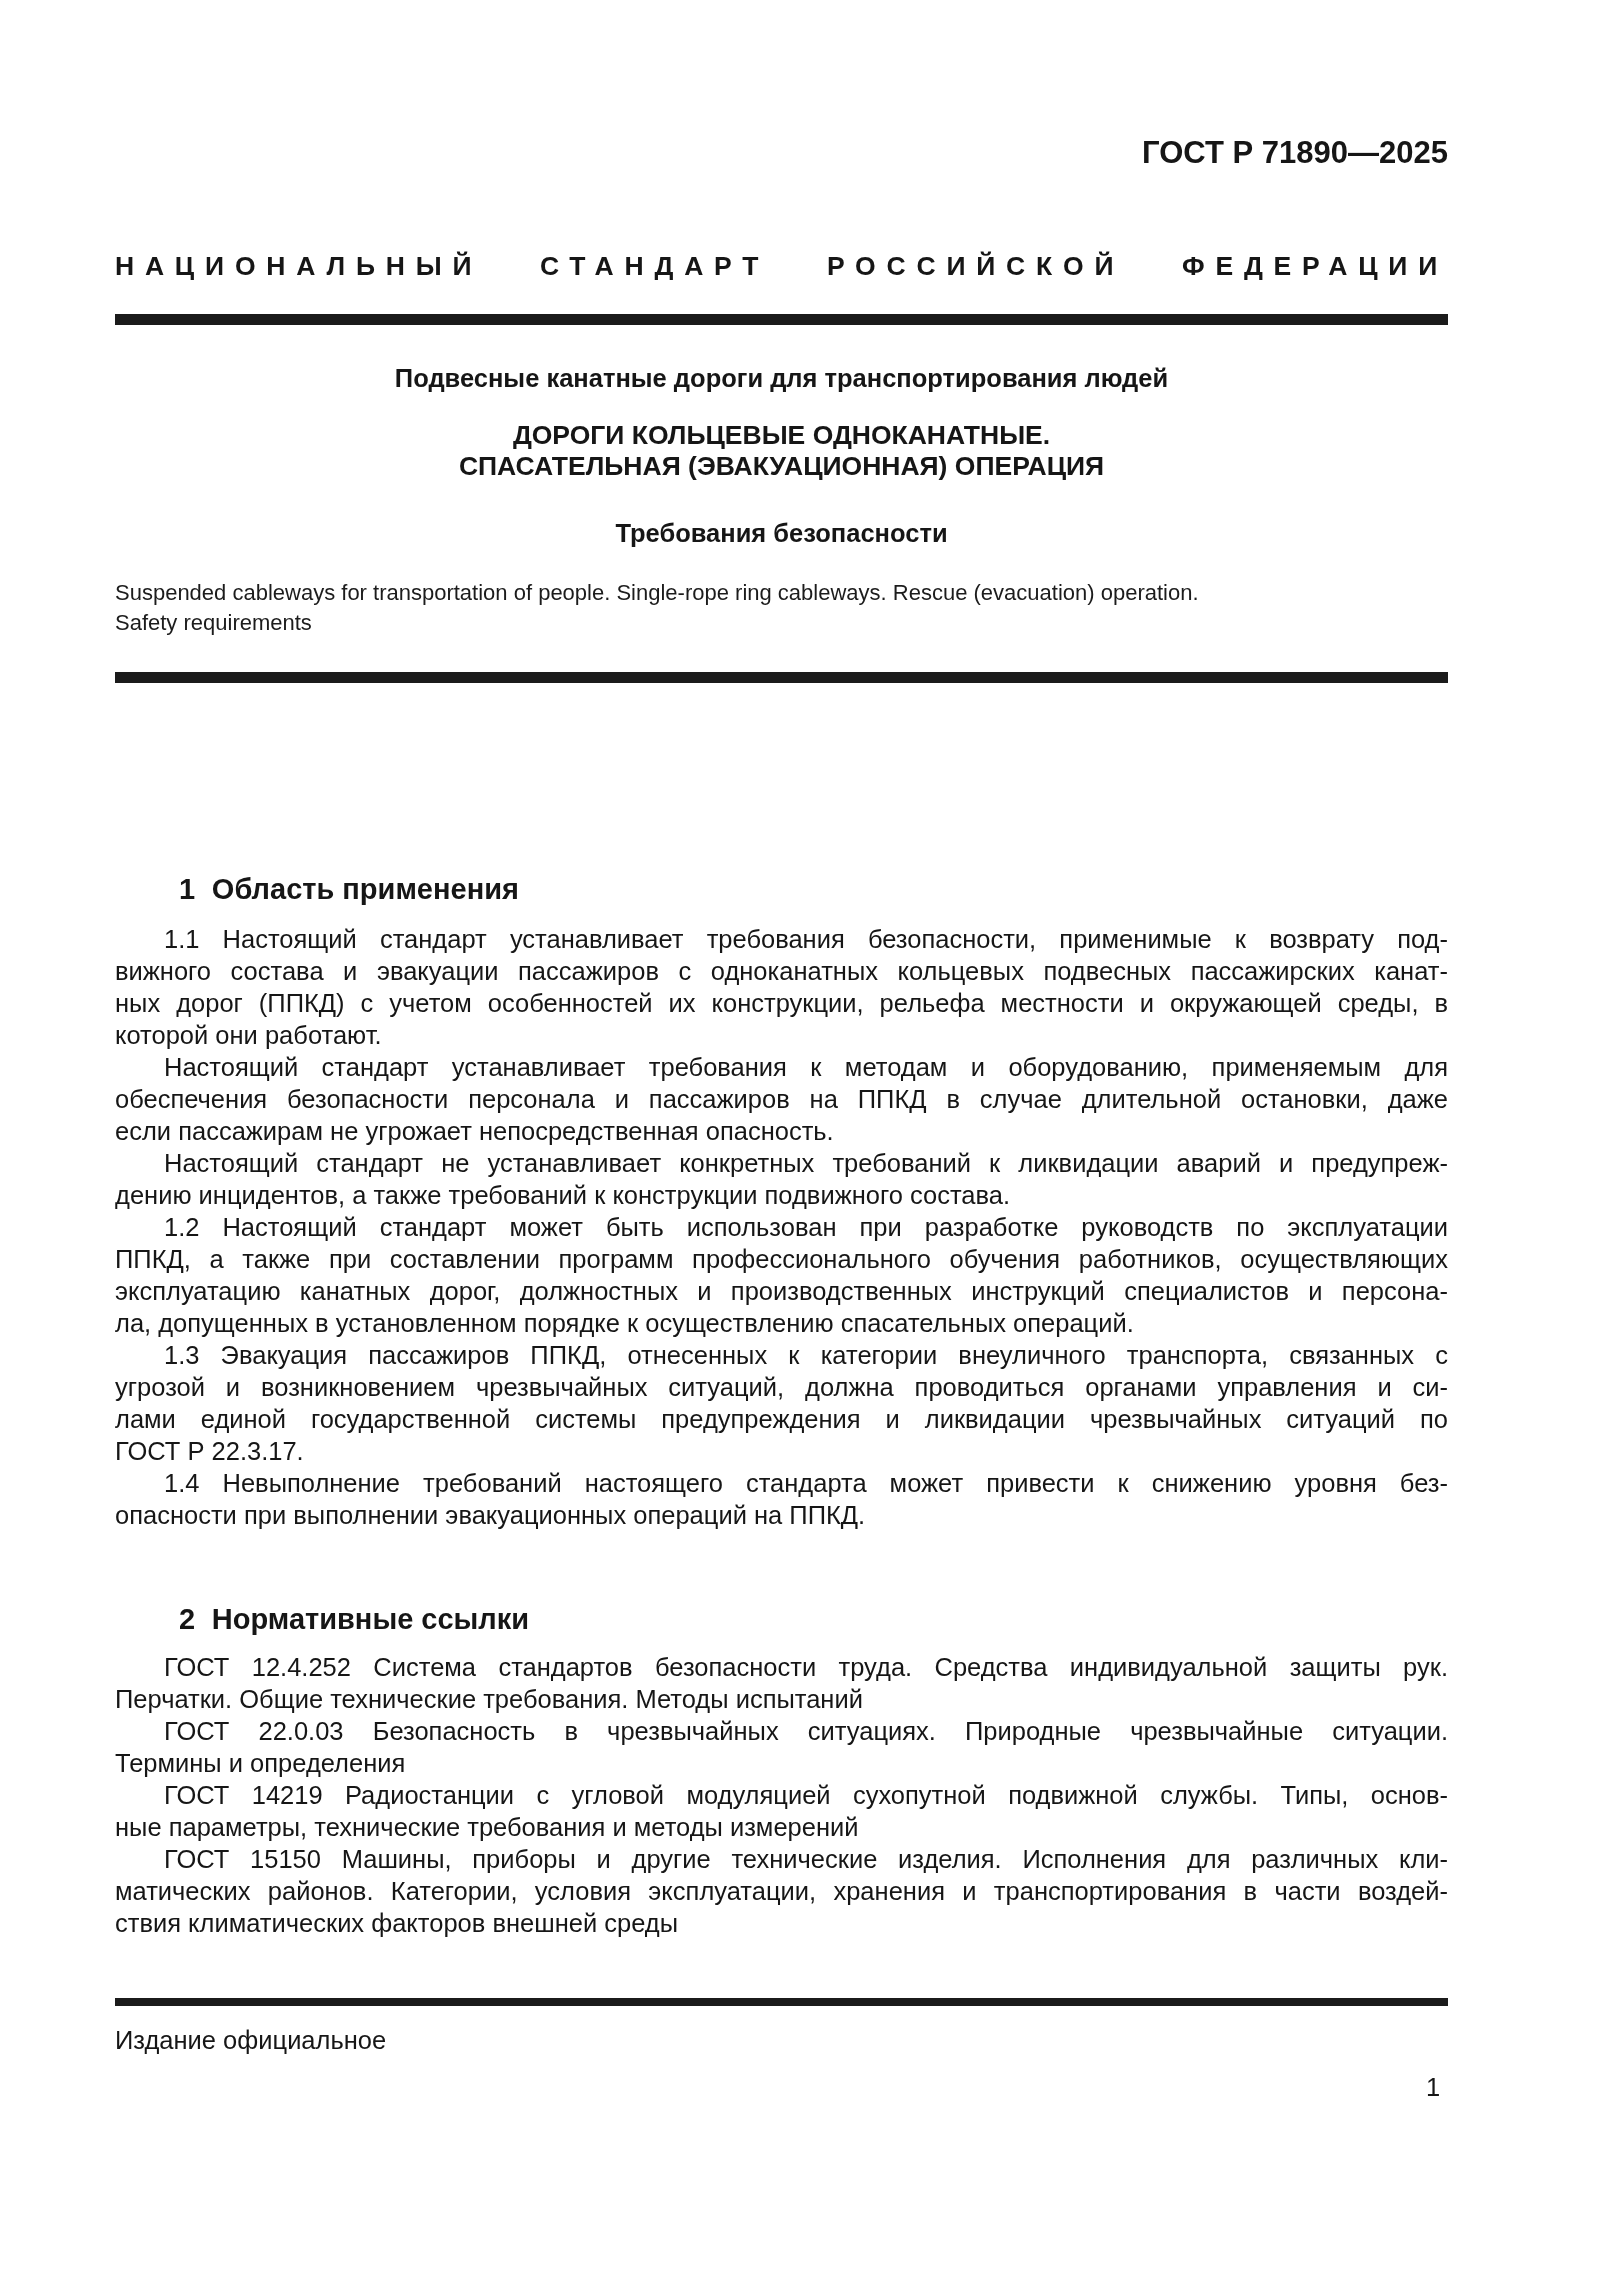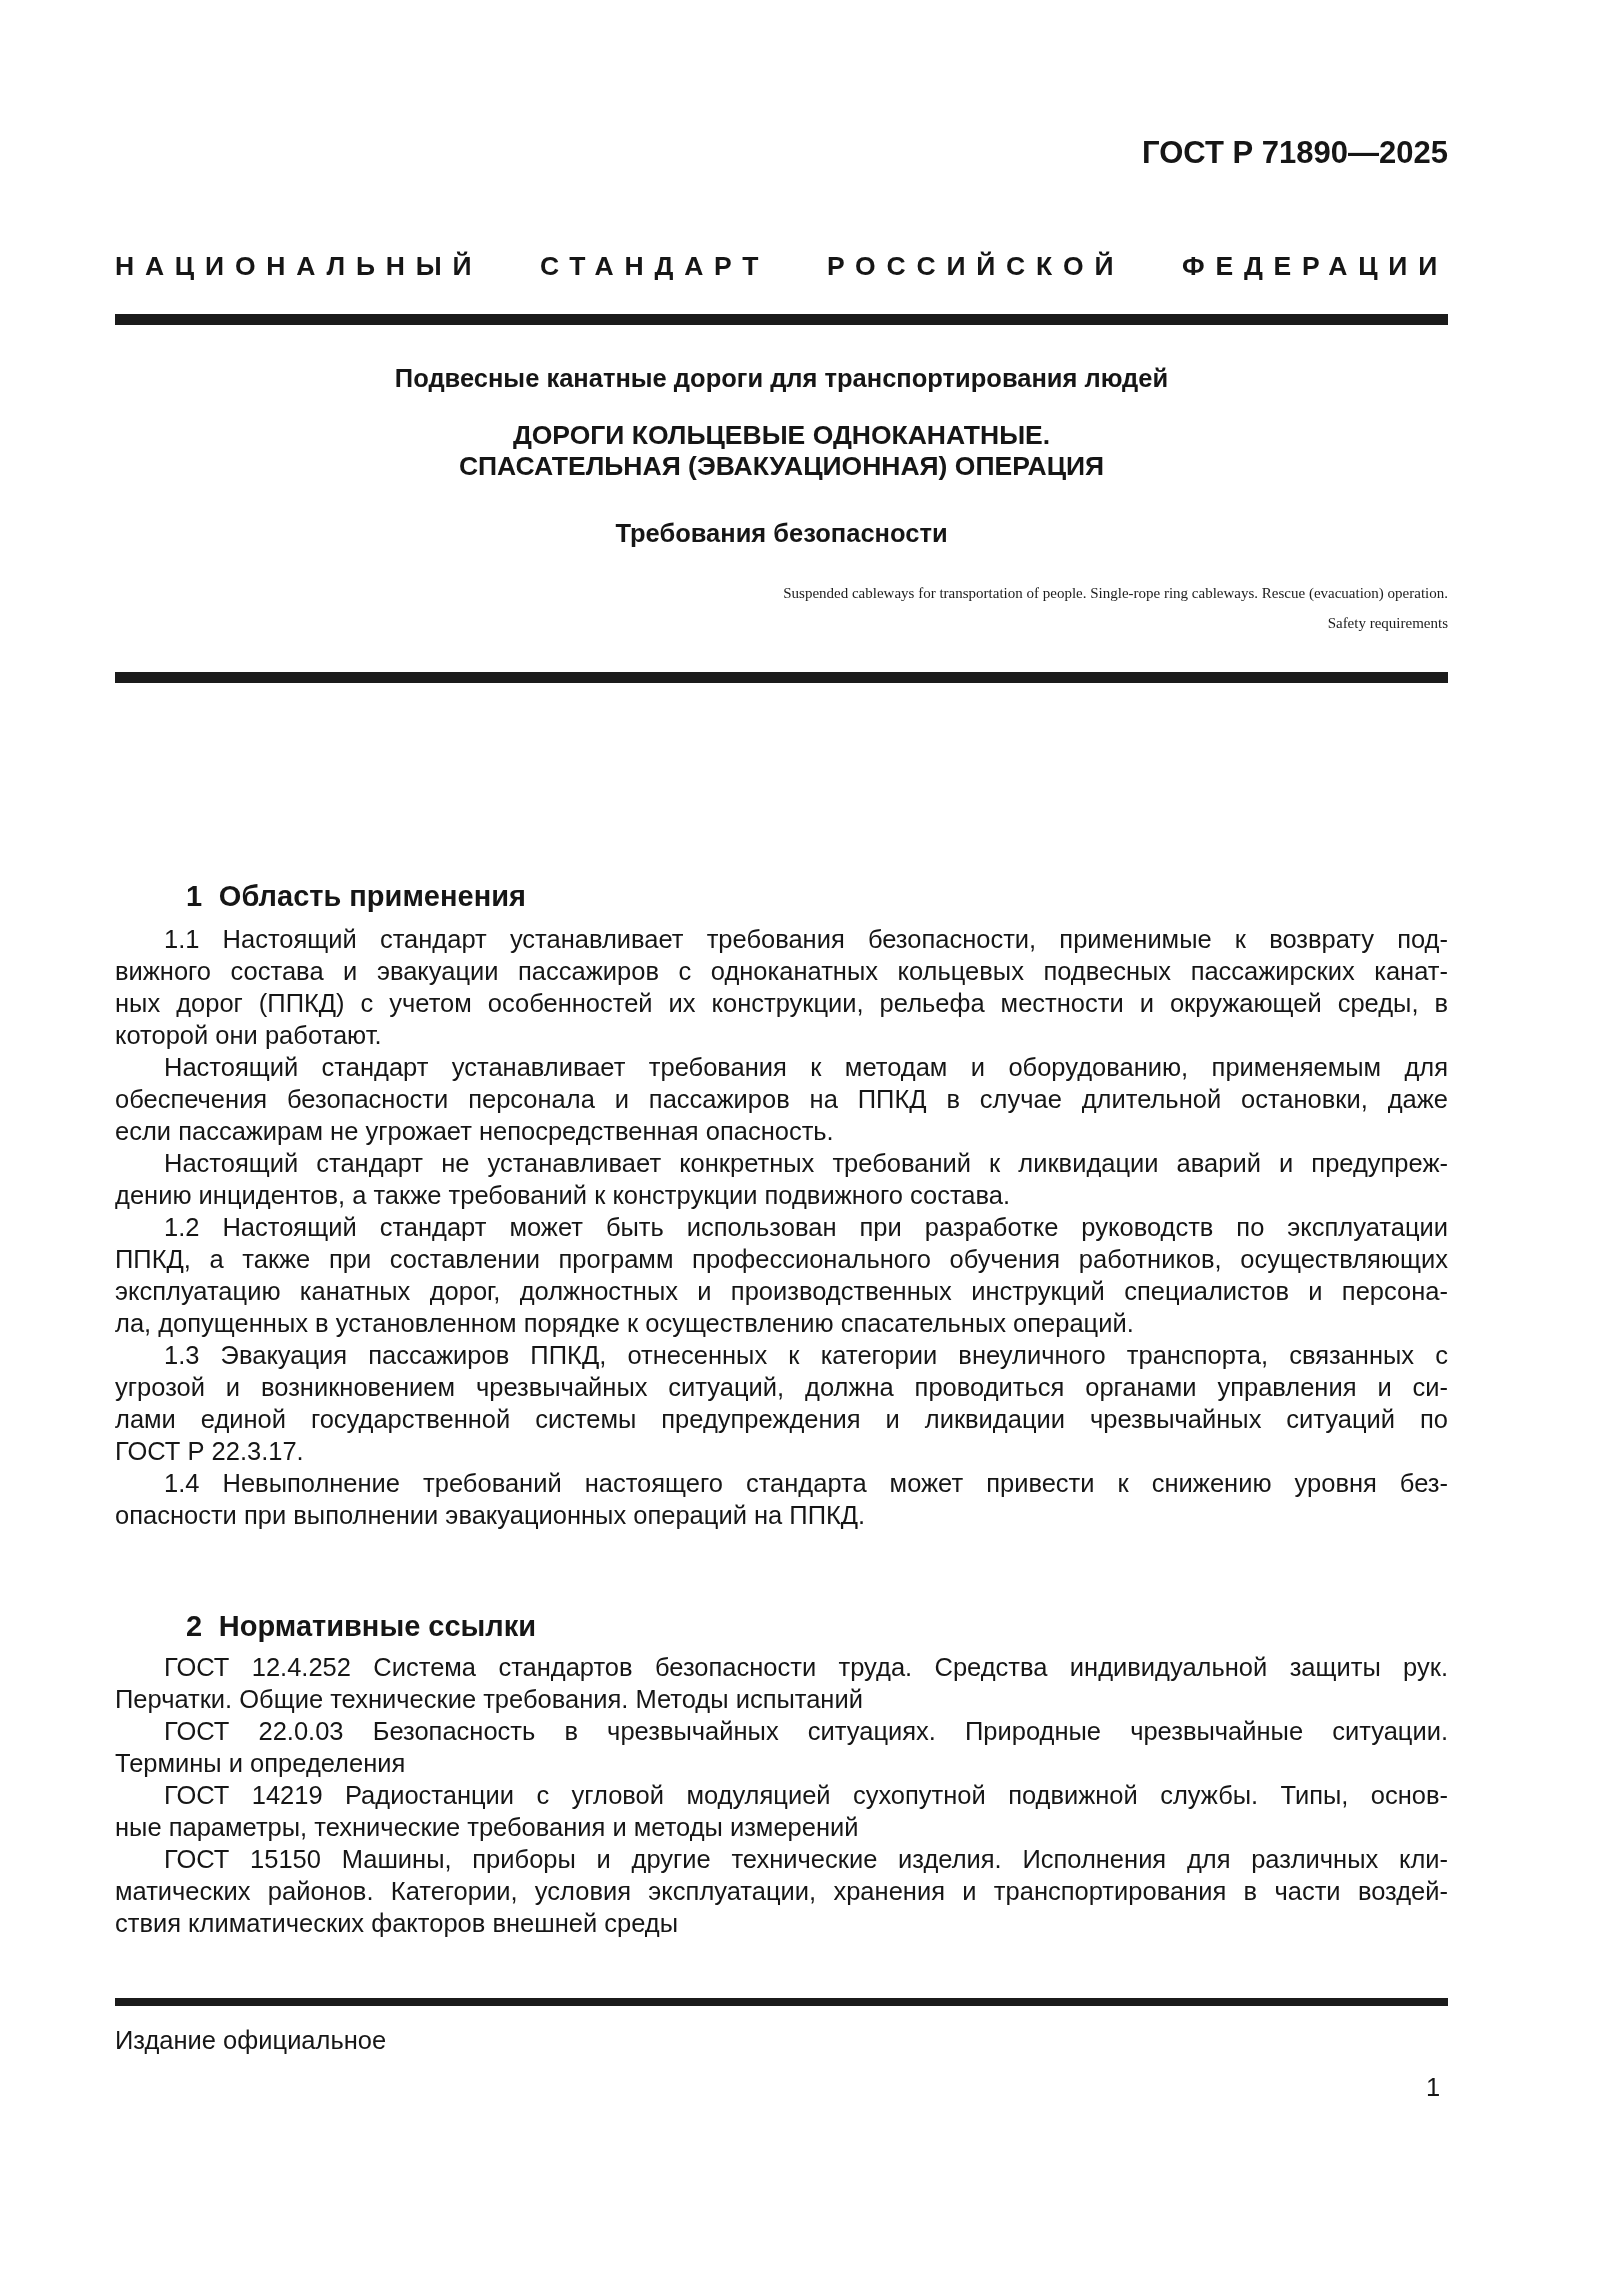--- a/index.html
+++ b/index.html
@@ -26,25 +26,25 @@
     text-align:justify;text-align-last:justify;
   }
   .bar{position:absolute;left:115px;width:1333px;background:var(--bar);}
   .bar-top{top:314px;height:10.8px;}
   .bar-mid{top:672px;height:10.8px;}
   .bar-footer{top:1998px;height:7.8px;}
 
   .title-group{top:363px;text-align:center;font-weight:bold;font-size:25.5px;line-height:31px;}
   .title-caps{top:420px;text-align:center;font-weight:bold;font-size:26.5px;line-height:31px;}
   .subtitle{top:518px;text-align:center;font-weight:bold;font-size:25.5px;line-height:31px;}
-  .title-en{top:578px;text-align:right;font-weight:normal;font-size:15px;line-height:30px;color:#1c1c1c;font-family:Liberation Serif, serif;}
+  .title-en{top:578px;text-align:left;font-weight:normal;font-size:22px;line-height:30px;color:#1c1c1c;}
 
   .intro-date{top:715px;text-align:right;font-weight:bold;font-size:25.5px;line-height:31px;}
 
-  .sec-heading{font-weight:bold;font-size:29px;line-height:35px;padding-left:56px;margin:15px;}
+  .sec-heading{font-weight:bold;font-size:29px;line-height:35px;padding-left:56px;margin:8px;}
   .sec-heading .sec-num{display:inline-block;margin-right:16.7px;}
   .h1{top:864px;}
   .h2{top:1594px;}
 
   .body-text{font-size:25.5px;line-height:32px;}
   .body1{top:923px;}
   .body2{top:1651px;}
   .para{margin:0;}
   .line{text-align:left;}
   .line.just{text-align:justify;text-align-last:justify;}

